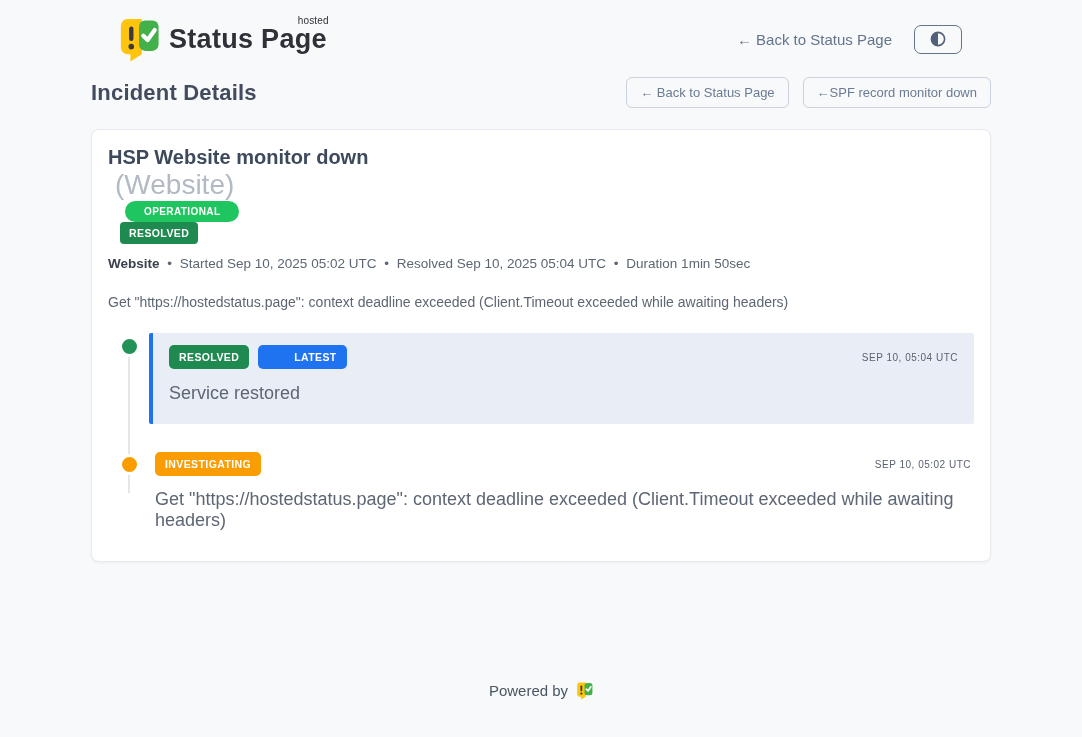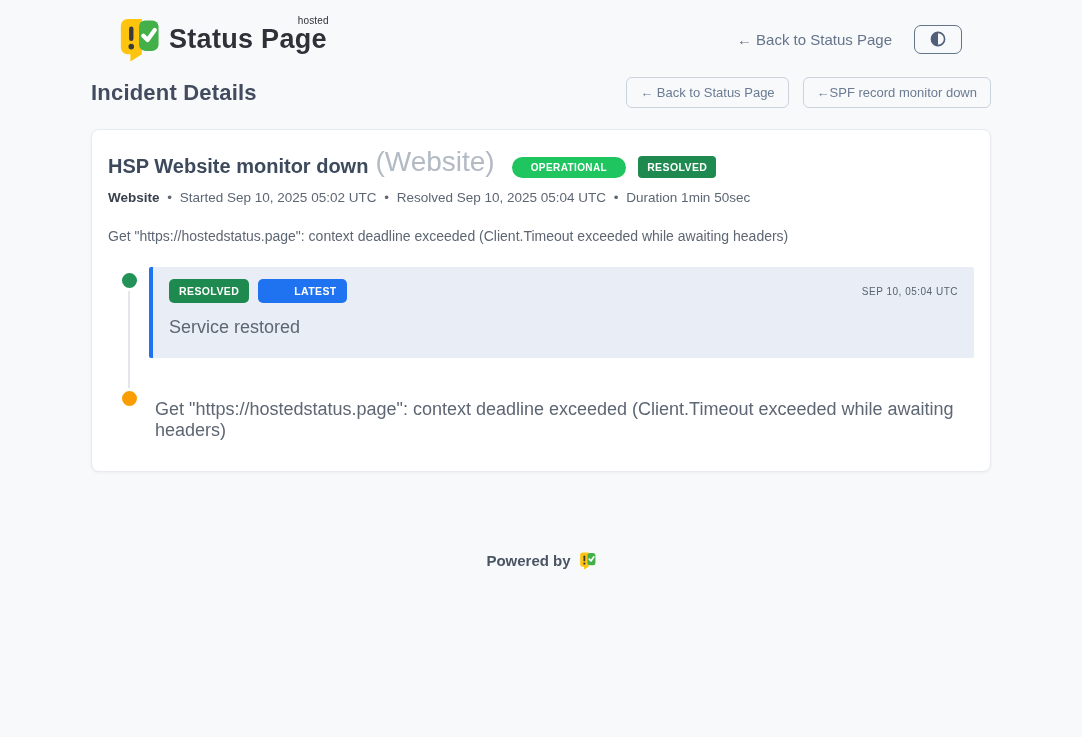--- a/index.html
+++ b/index.html
@@ -51,21 +51,21 @@
     font-size:13px; color:#6b7b93; background:transparent;
     border:1px solid #c9d2dd; border-radius:6px; padding:7px 13px; cursor:pointer;
     white-space:nowrap;
   }
 
   
   .card {
     margin-top:21px; background:#fff; border:1px solid #e7eaef; border-radius:8px;
     padding:16px 16px 30px 16px; box-shadow:0 1px 3px rgba(30,40,60,0.05);
   }
-  .card-title-row { display:flex; align-items:flex-end; }
+  .card-title-row { display:flex; align-items:flex-start;flex-direction:column; }
   .incident-title { font-size:20px; font-weight:700; color:#3d4a5c; }
   .incident-component { font-size:28px; font-weight:400; color:#b2bac4; margin-left:7px; }
   .badge { color:#fff; font-weight:700; letter-spacing:0.4px; }
   .badge-operational {
     background:#1fc55e; font-size:10px; padding:5px 19px; border-radius:999px;
     margin-left:17px;
   }
   .badge-resolved-hdr {
     background:#1e8a4f; font-size:10.5px; padding:5px 9px; border-radius:4px;
     margin-left:12px;
@@ -101,21 +101,21 @@
   .tl-badge-resolved { background:#1e8a4f; }
   .tl-badge-latest { background:#1f72f0;padding-left:36px; }
   .tl-badge-investigating { background:#fa9d03; }
   .entry-time {
     font-size:10px; font-weight:400; color:#596270; letter-spacing:0.5px;
   }
   .entry-msg { margin-top:14px; font-size:18px; color:#5d6673; }
   .entry-plain .entry-msg { margin-top:13px; }
 
   
-  .footer { text-align:center; margin-top:79px;font-weight:bold; }
+  .footer { text-align:center; margin-top:119px; }
   .powered {
     display:inline-flex; align-items:center; gap:8px;
     font-size:15px; color:#4a5563;
   }
   .icon-inline { display:inline-flex; align-items:center; }
 </style>
 </head>
 <body>
 
 <div class="app-header">
@@ -196,20 +196,26 @@
           </div>
           <div class="entry-msg">Service restored</div>
         </div>
       </div>
 
       <div class="tl-entry">
         <div class="dot-col">
           <div class="tl-dot dot-orange"></div>
         </div>
         <div class="entry-body entry-plain">
+          <div class="entry-head">
+            <div class="entry-badges">
+              <span class="badge tl-badge tl-badge-investigating">INVESTIGATING</span>
+            </div>
+            <span class="entry-time">SEP 10, 05:02 UTC</span>
+          </div>
           <div class="entry-msg">Get "https://hostedstatus.page": context deadline exceeded (Client.Timeout exceeded while awaiting headers)</div>
         </div>
       </div>
 
     </div>
   </div>
 </div>
 
 <div class="footer">
   <div class="powered">

